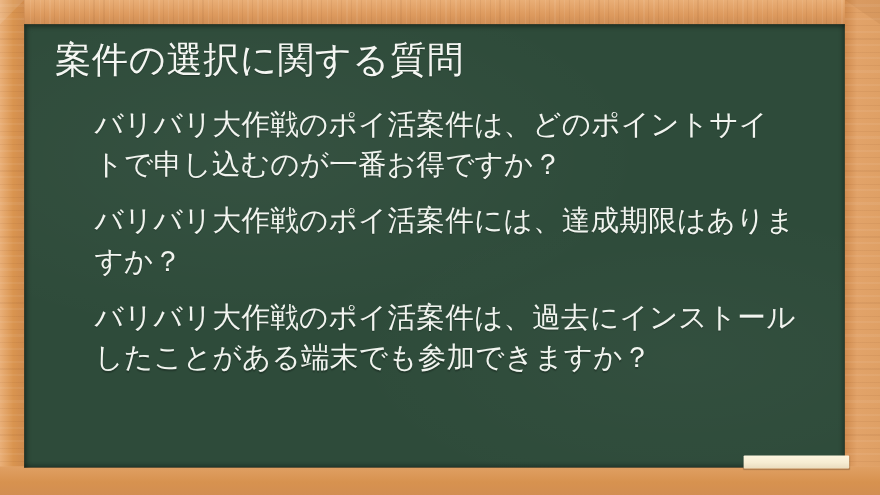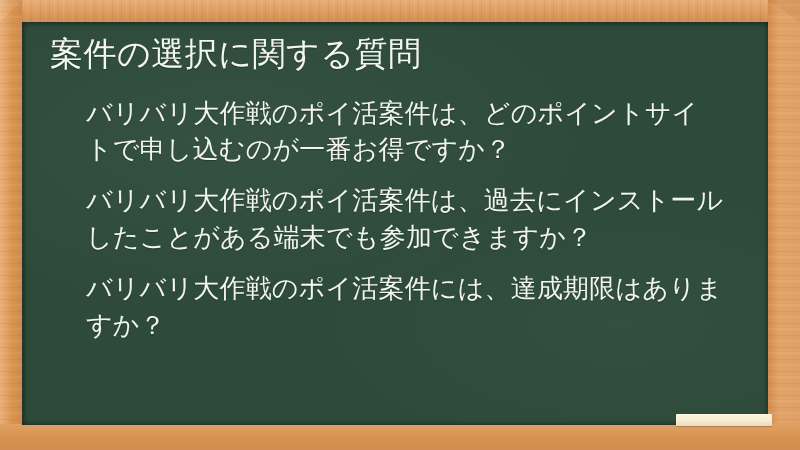--- a/index.html
+++ b/index.html
@@ -189,22 +189,22 @@
   <div class="miter-tl"></div>
   <div class="miter-tr"></div>
 
   <div class="board">
     <div class="board-inner">
 
       <h1 class="title">案件の選択に関する質問</h1>
 
       <ul class="q-list">
         <li class="q-item">バリバリ大作戦のポイ活案件は、どのポイントサイトで申し込むのが一番お得ですか？</li>
+        <li class="q-item">バリバリ大作戦のポイ活案件には、達成期限はありますか？</li>
         <li class="q-item">バリバリ大作戦のポイ活案件は、過去にインストールしたことがある端末でも参加できますか？</li>
-        <li class="q-item">バリバリ大作戦のポイ活案件には、達成期限はありますか？</li>
       </ul>
 
     </div>
   </div>
 
   <div class="chalk"></div>
 
 </div>
 
 </body></html>

